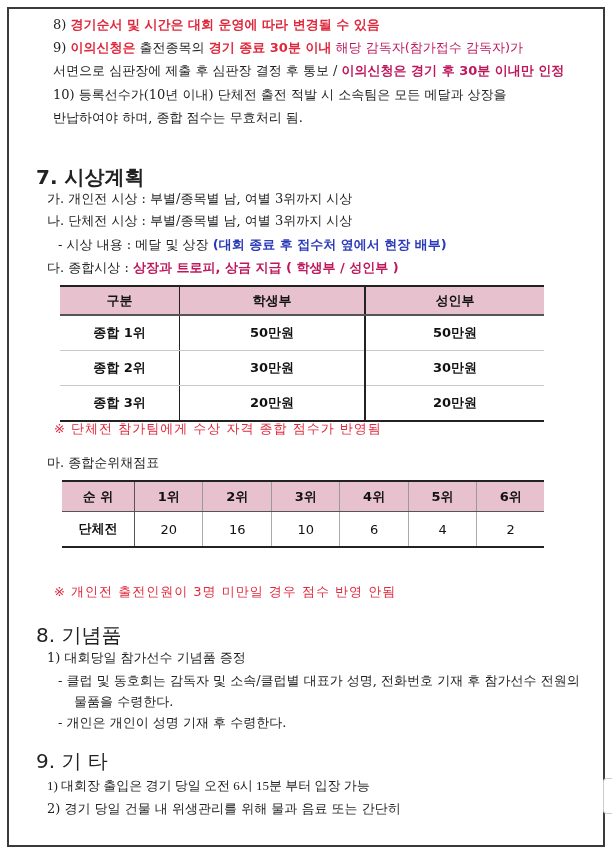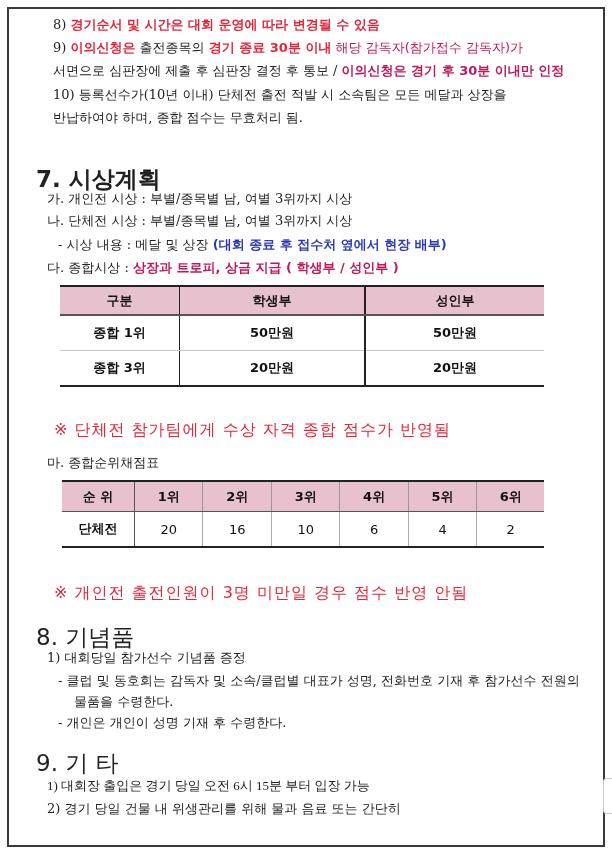--- a/index.html
+++ b/index.html
@@ -4,23 +4,23 @@
 <style>
   html, body { margin:0; padding:0; background:#ffffff; }
   body { width:612px; height:854px; position:relative; overflow:hidden;
          font-family:"DejaVu Serif", serif; color:#222; }
   .frame { position:absolute; left:7px; top:7px; width:594px; height:836px;
            border:2px solid #3a3a3a; box-sizing:content-box; }
   .line { position:absolute; white-space:nowrap; font-size:13px; line-height:16px; }
   .red { color:#e0283c; font-family:"DejaVu Sans", sans-serif; font-weight:bold; }
   .blue { color:#2a3ab8; font-family:"DejaVu Sans", sans-serif; font-weight:bold; }
   .bold { font-family:"DejaVu Sans", sans-serif; font-weight:bold; color:#be185d; }
-  .h2 { position:absolute; font-family:"DejaVu Sans", sans-serif; font-size:23px; font-weight:bold; color:#222; white-space:nowrap; }
+  .h2 { position:absolute; font-family:"DejaVu Sans", sans-serif; font-size:20px; font-weight:bold; color:#222; white-space:nowrap; }
   .h2.light { font-weight:normal; }
-  .note { position:absolute; white-space:nowrap; font-family:"DejaVu Sans", sans-serif; font-size:16px; color:#e0283c; letter-spacing:1px; }
+  .note { position:absolute; white-space:nowrap; font-family:"DejaVu Sans", sans-serif; font-size:13px; color:#e0283c; letter-spacing:1px; }
 
   table { position:absolute; border-collapse:collapse; font-family:"DejaVu Sans", sans-serif; font-size:13px; color:#111; }
   table th { background:#e8c1cf; font-weight:bold; text-align:center; }
   table td { text-align:center; }
   #prize-table { left:60px; top:285px; width:484px; border-top:2px solid #222; border-bottom:2px solid #222; }
   #prize-table th { height:25px; border-bottom:2px solid #555; }
   #prize-table td { height:32px; font-weight:bold; border-bottom:1px solid #c8c8c8; }
   #prize-table tr:last-child td { border-bottom:none; }
   #prize-table .c0 { width:117px; }
   #prize-table .c1 { width:182px; border-left:1px solid #222; }
@@ -72,20 +72,25 @@
     <th class="c0">구분</th>
     <th class="c1">학생부</th>
     <th class="c2">성인부</th>
   </tr>
   <tr>
     <td class="c0">종합  1위</td>
     <td class="c1">50만원</td>
     <td class="c2">50만원</td>
   </tr>
   <tr>
+    <td class="c0">종합  2위</td>
+    <td class="c1">30만원</td>
+    <td class="c2">30만원</td>
+  </tr>
+  <tr>
     <td class="c0">종합  3위</td>
     <td class="c1">20만원</td>
     <td class="c2">20만원</td>
   </tr>
 </tbody>
   </table>
 
 <div class="note" style="left:54px; top:420px;">※ 단체전 참가팀에게 수상 자격 종합 점수가 반영됨</div>
 
 <div class="line" style="left:47px; top:455px;">마. 종합순위채점표</div>

